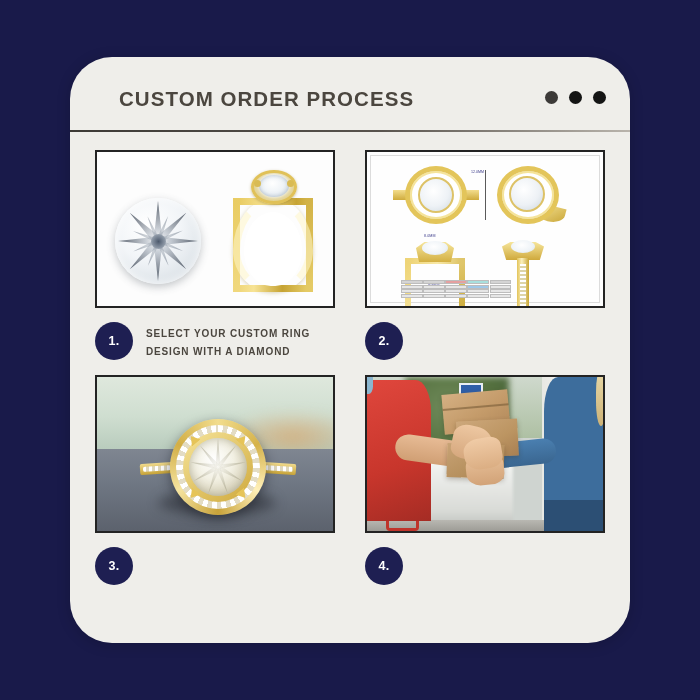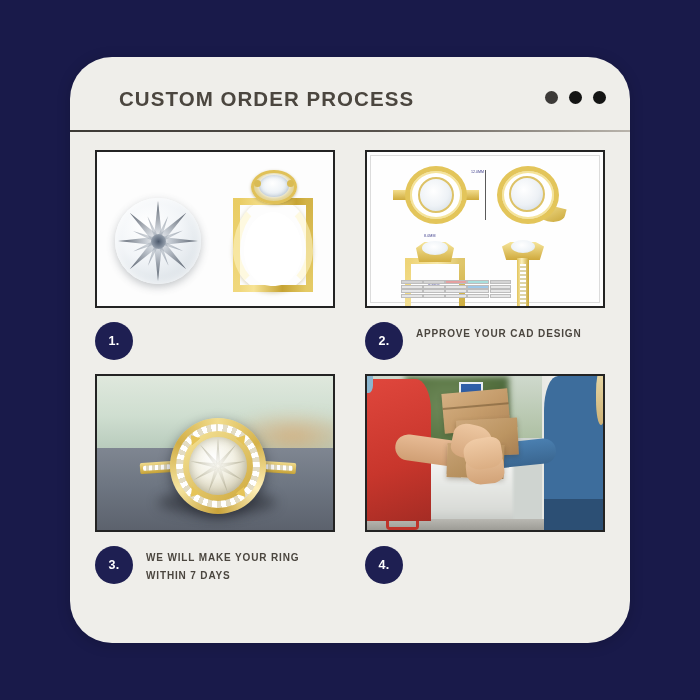--- a/index.html
+++ b/index.html
@@ -683,20 +683,21 @@
             <div class="inner"></div>
             <div class="halo"></div>
             <div class="stone"></div>
             <div class="prong" style="left:29px;top:12px"></div>
             <div class="prong" style="left:62px;top:12px"></div>
           </div>
         </div>
       </div>
       <div class="step-row">
         <div class="badge">1.</div>
+        <div class="step-text">SELECT YOUR CUSTOM RING DESIGN WITH A DIAMOND</div>
       </div>
     </div>
 
     <div class="cell">
       <div class="thumb">
         <div class="cad">
           <div class="cad-frame"></div>
 
           <div class="cad-view cad-ring-top">
             <div class="shank-l"></div>
@@ -757,21 +758,20 @@
                 <span class="cad-tcell"></span>
               <span class="cad-tcell"></span>
                 <span class="cad-tcell"></span>
               <span class="cad-tcell"></span>
             </div>
           </div>
         </div>
       </div>
       <div class="step-row">
         <div class="badge">2.</div>
-        <div class="step-text">APPROVE YOUR CAD DESIGN</div>
       </div>
     </div>
 
     <div class="cell">
       <div class="thumb">
         <div class="photo3">
           <div class="p3-bg-top"></div>
           <div class="p3-glow"></div>
           <div class="p3-bg-bot"></div>
           <div class="p3-shadow"></div>
@@ -798,21 +798,20 @@
             </div>
             <div class="prong2" style="left:18px;top:16px;transform:rotate(-40deg)"></div>
             <div class="prong2" style="right:18px;top:16px;transform:rotate(40deg)"></div>
             <div class="prong2" style="left:18px;bottom:16px;transform:rotate(-140deg)"></div>
             <div class="prong2" style="right:18px;bottom:16px;transform:rotate(140deg)"></div>
           </div>
         </div>
       </div>
       <div class="step-row">
         <div class="badge">3.</div>
-        <div class="step-text">WE WILL MAKE YOUR RING WITHIN 7 DAYS</div>
       </div>
     </div>
 
     <div class="cell">
       <div class="thumb">
         <div class="photo4">
           <div class="p4-sky"></div>
           <div class="p4-trees"></div>
           <div class="p4-signpost"></div>
           <div class="p4-signpole"></div>

